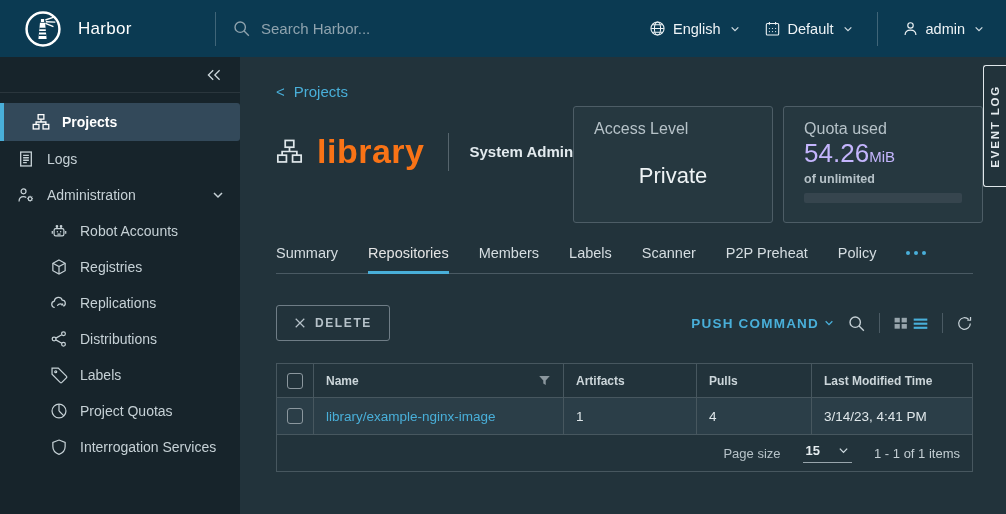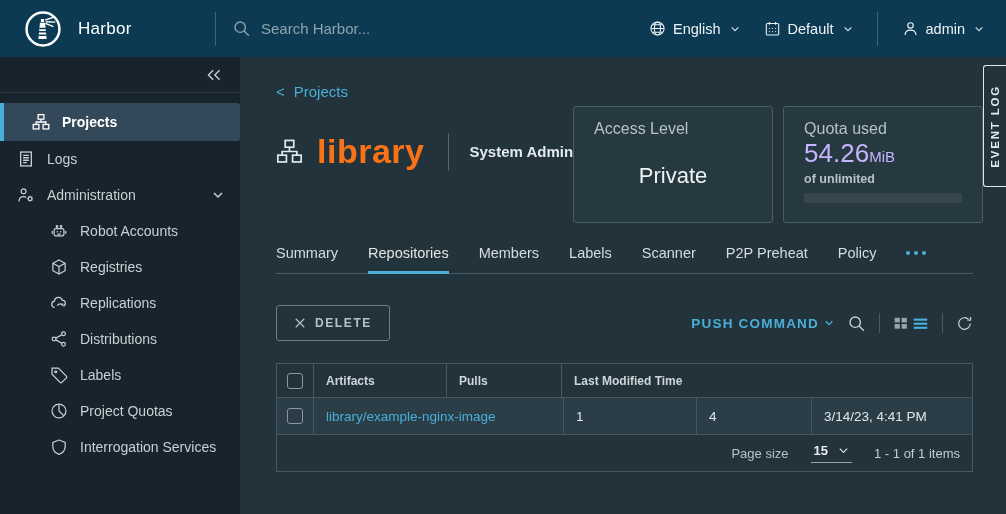--- a/index.html
+++ b/index.html
@@ -91,21 +91,21 @@
   .col-check{width:36px;justify-content:center;padding:0}
   .col-name{width:250px}
   .col-art{width:133px}
   .col-pulls{width:115px}
   .col-mod{flex:1}
   .dg-header .cell+.cell,.dg-row .cell+.cell{border-left:1px solid #47575f}
   .checkbox{width:16px;height:16px;border:1px solid #8b979e;border-radius:3px;background:transparent;cursor:pointer}
   .funnel{margin-left:auto;display:flex;color:#8b979e;cursor:pointer}
   .repo-link{color:var(--accent-blue);text-decoration:none;cursor:pointer}
   .dg-footer{display:flex;align-items:center;justify-content:flex-end;gap:22px;height:36px;font-size:13px;color:#b6c2c8;padding-right:12px}
-  .page-size{display:flex;align-items:center;gap:10px;border-bottom:1px solid #98a5ac;padding:0 3px 4px;color:#e6edf0;font-weight:600;cursor:pointer}
+  .page-size{display:flex;align-items:center;gap:18px;border-bottom:1px solid #98a5ac;padding:0 3px 4px;color:#e6edf0;font-weight:600;cursor:pointer}
   .page-size .chev{display:flex;color:#cfdbe1}
   .range{color:#c3ced3}
 
   
   .event-log{position:absolute;top:65px;right:0;width:23px;height:122px;border:1px solid #dfe6ea;border-right:none;border-radius:3px 0 0 3px;display:flex;align-items:center;justify-content:center;background:var(--content-bg);cursor:pointer}
   .event-log span{writing-mode:vertical-rl;transform:rotate(180deg);font-size:11.5px;font-weight:600;letter-spacing:1.8px;color:#e3eaee;white-space:nowrap}
 </style>
 </head>
 <body>
 
@@ -447,20 +447,28 @@
               </svg>
           </span>
         </div>
       </div>
 
       <div class="datagrid">
         <div class="dg-header">
           <div class="cell col-check">
             <span class="checkbox"></span>
           </div>
+          <div class="cell col-name">
+            <span>Name</span>
+            <span class="funnel">
+              <svg width="13" height="13" viewBox="0 0 16 16">
+                  <path d="M1.5 2.5h13L9.5 8v5.5l-3-1.8V8z" fill="currentColor"></path>
+                </svg>
+            </span>
+          </div>
           <div class="cell col-art">
               <span>Artifacts</span>
             </div>
           <div class="cell col-pulls">
               <span>Pulls</span>
             </div>
           <div class="cell col-mod">
               <span>Last Modified Time</span>
             </div>
         </div>

